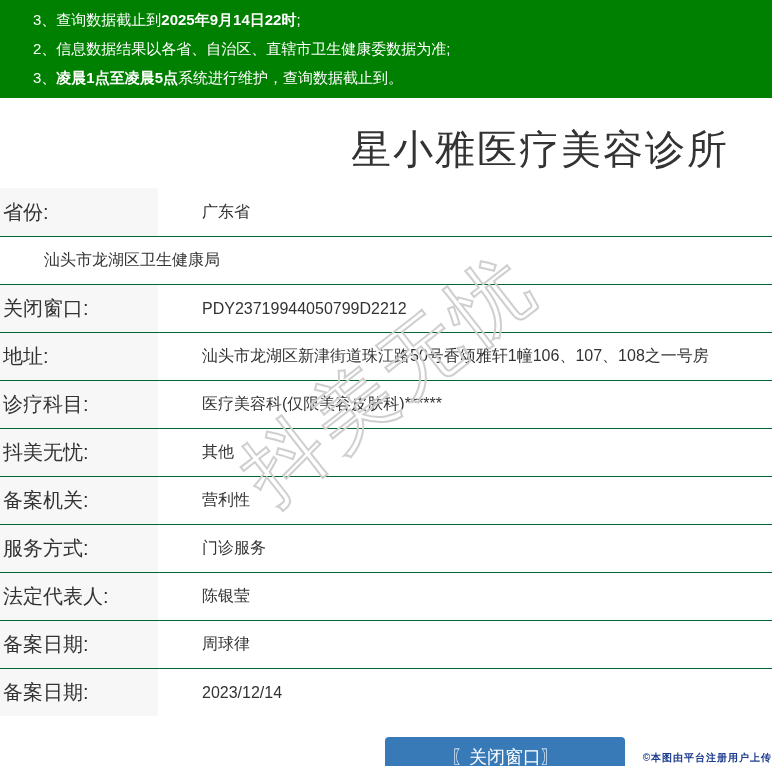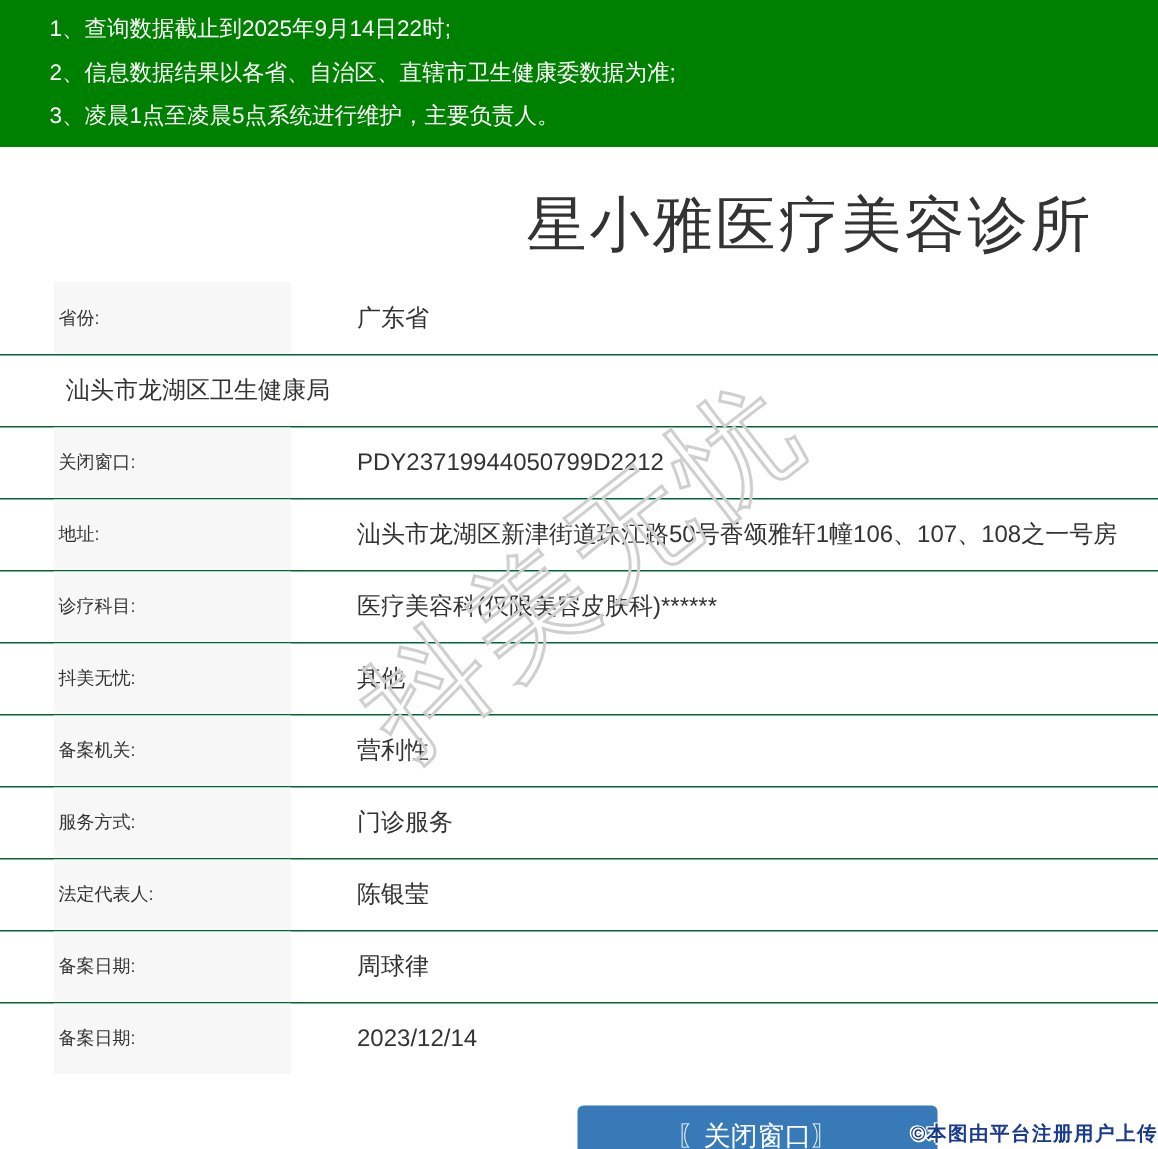--- a/index.html
+++ b/index.html
@@ -7,62 +7,62 @@
     --btn:#3879b8; --wmark:#cfcfcf; --stamp:#1a3a8c;
   }
   *{margin:0;padding:0;box-sizing:border-box;}
   html,body{background:#ffffff;}
   body{font-family:"Liberation Sans","DejaVu Sans",sans-serif;}
   #page{position:relative;width:772px;height:766px;overflow:hidden;background:#fff;color:var(--text);}
 
   
   .notice{position:absolute;left:0;top:0;width:772px;height:98px;background:var(--green);
           color:#ffffff;font-size:15px;line-height:29px;padding:5px 10px 0 33px;}
-  .notice .bold{font-weight:400;}
+  .notice .bold{font-weight:700;}
 
   
   .title{position:absolute;left:0;top:122px;width:1080px;text-align:center;
          font-size:40px;font-weight:400;color:var(--text);letter-spacing:2px;white-space:nowrap;}
 
   
   .table{position:absolute;left:0;top:188px;width:1080px;}
   .row{display:flex;height:48px;align-items:stretch;}
   .row + .row{border-top:1px solid var(--line);}
   .cell-label{flex:0 0 158px;background:var(--labelbg);display:flex;align-items:center;
-              padding-left:3px;font-size:12px;color:var(--text);margin-left:36px;}
+              padding-left:3px;font-size:20px;color:var(--text);}
   .cell-value{flex:1 1 auto;display:flex;align-items:center;padding-left:44px;
               font-size:16px;color:var(--text);white-space:nowrap;}
 
   
   .watermark{position:absolute;left:215px;top:270px;width:350px;height:220px;
              display:flex;align-items:center;justify-content:center;
              transform:rotate(-38deg);pointer-events:none;
              font-size:80px;letter-spacing:6px;white-space:nowrap;
              color:transparent;-webkit-text-stroke:2px var(--wmark);z-index:5;}
 
   
   .close-btn{position:absolute;left:385px;top:737px;width:240px;height:40px;
              background:var(--btn);border:none;border-radius:4px;color:#ffffff;
              font-size:18px;line-height:36px;text-align:center;cursor:pointer;
              font-family:inherit;z-index:6;}
 
   
-  .stamp{position:absolute;right:0px;bottom:1px;font-size:13px;font-weight:700;
+  .stamp{position:absolute;right:0px;bottom:1px;font-size:10px;font-weight:700;
          color:var(--stamp);letter-spacing:1px;z-index:7;white-space:nowrap;
          text-shadow:-1px 0 0 #fff,1px 0 0 #fff,0 -1px 0 #fff,0 1px 0 #fff,1px 1px 0 #fff,-1px -1px 0 #fff;padding-left:36px;}
 </style>
 </head>
 <body>
 
 <div id="page">
 
   <div class="notice">
-    <div class="notice-line"><span>1、查询数据截止到</span><span class="bold">2025年9月14日22时</span><span>;</span></div>
+    <div class="notice-line"><span>3、查询数据截止到</span><span class="bold">2025年9月14日22时</span><span>;</span></div>
     <div class="notice-line"><span>2、信息数据结果以各省、自治区、直辖市卫生健康委数据为准;</span><span class="bold"></span><span></span></div>
-    <div class="notice-line"><span>3、</span><span class="bold">凌晨1点至凌晨5点</span><span>系统进行维护，主要负责人。</span></div>
+    <div class="notice-line"><span>3、</span><span class="bold">凌晨1点至凌晨5点</span><span>系统进行维护，查询数据截止到。</span></div>
   </div>
 
   <h1 class="title">星小雅医疗美容诊所</h1>
 
   <div class="table">
     <div class="row">
       <div class="cell-label">省份:</div>
       <div class="cell-value">广东省</div>
     </div>
 

